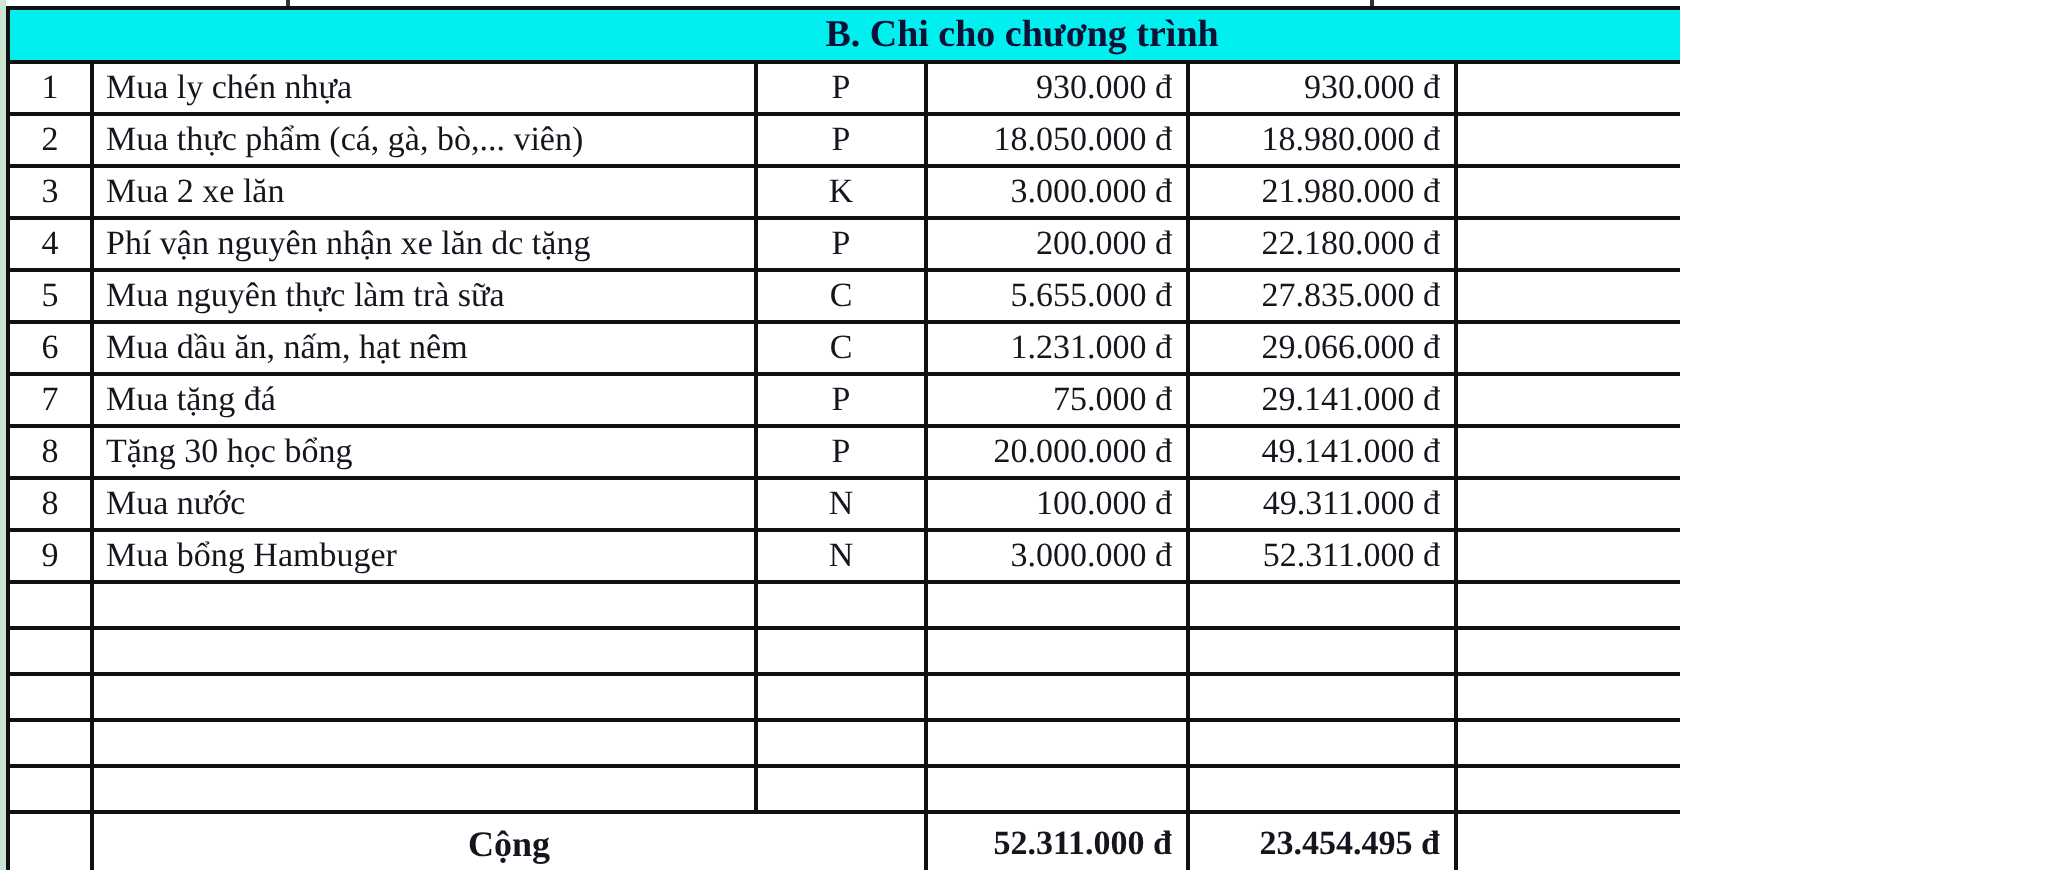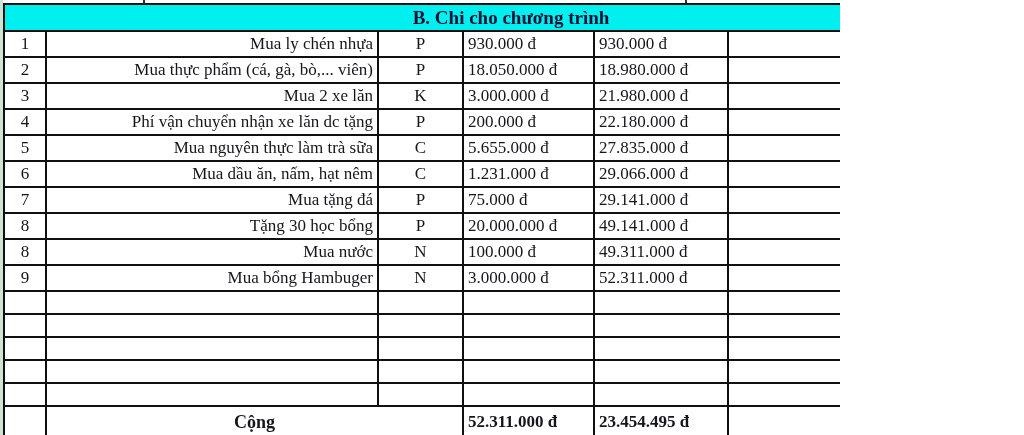--- a/index.html
+++ b/index.html
@@ -47,23 +47,23 @@
   tr.title-row { height: 27px; }
   td.title {
     text-align: center;
     font-weight: bold;
     font-size: 19px;
     color: #0c1135;
   }
   tbody tr { height: 26px; }
   tbody tr.empty-row { height: 23px; }
   .c-no   { text-align: center; }
-  .c-desc { text-align: right; padding-left: 6px !important; }
+  .c-desc { text-align: left; padding-left: 6px !important; }
   .c-cat  { text-align: center; }
-  .c-amount, .c-total { padding-right: 7px !important; }
+  .c-amount, .c-total { text-align: right; padding-right: 7px !important; }
   tr.total-row { height: 32px; font-weight: bold; }
   td.total-label { text-align: center; font-size: 18px; }
 </style>
 </head>
 <body>
 
 <div class="canvas">
   <div class="left-strip" style="background: rgb(205, 228, 210);"></div>
   <div class="right-strip" style="background: rgb(205, 228, 210);"></div>
   <div class="top-tick tick1"></div>
@@ -103,21 +103,21 @@
         <tr>
     <td class="c-no">3</td>
     <td class="c-desc">Mua 2 xe lăn</td>
     <td class="c-cat">K</td>
     <td class="c-amount">3.000.000 đ</td>
     <td class="c-total">21.980.000 đ</td>
     <td class="c-extra"></td>
   </tr>
         <tr>
     <td class="c-no">4</td>
-    <td class="c-desc">Phí vận chuyển nhận xe lăn dc tặng</td>
+    <td class="c-desc">Phí vận nguyên nhận xe lăn dc tặng</td>
     <td class="c-cat">P</td>
     <td class="c-amount">200.000 đ</td>
     <td class="c-total">22.180.000 đ</td>
     <td class="c-extra"></td>
   </tr>
         <tr>
     <td class="c-no">5</td>
     <td class="c-desc">Mua nguyên thực làm trà sữa</td>
     <td class="c-cat">C</td>
     <td class="c-amount">5.655.000 đ</td>

